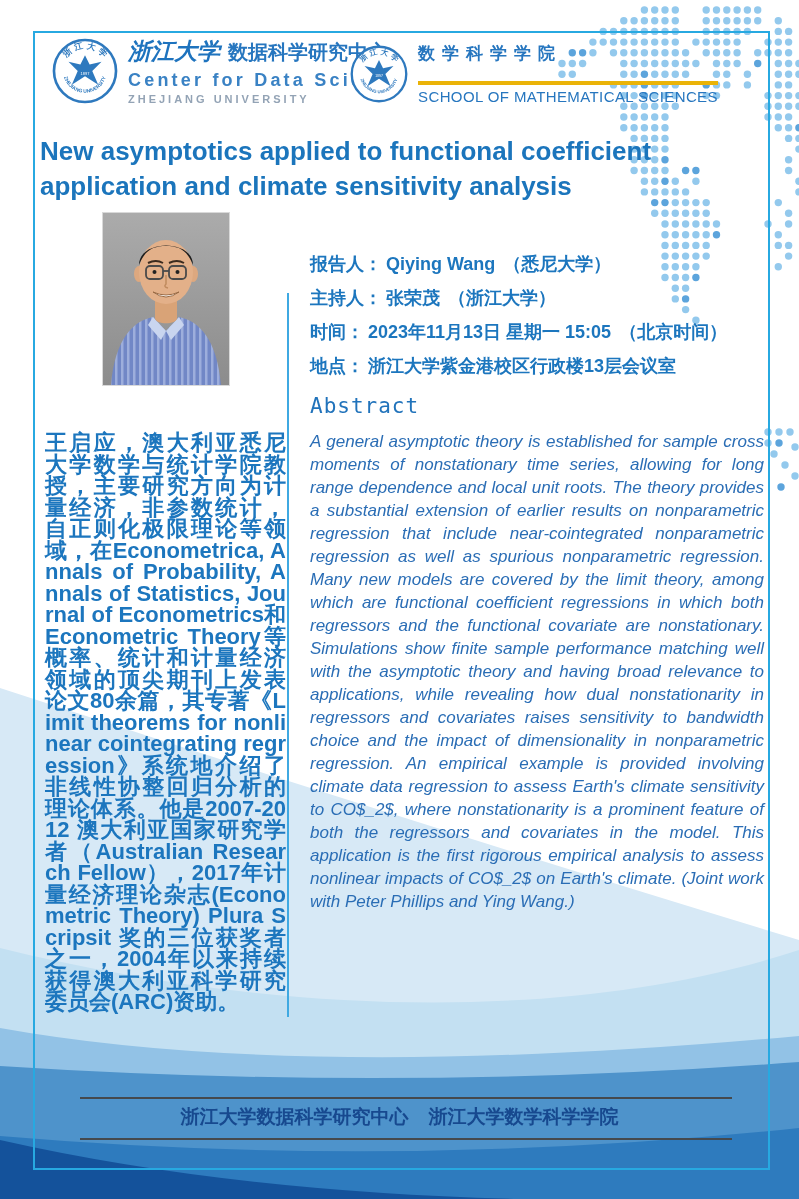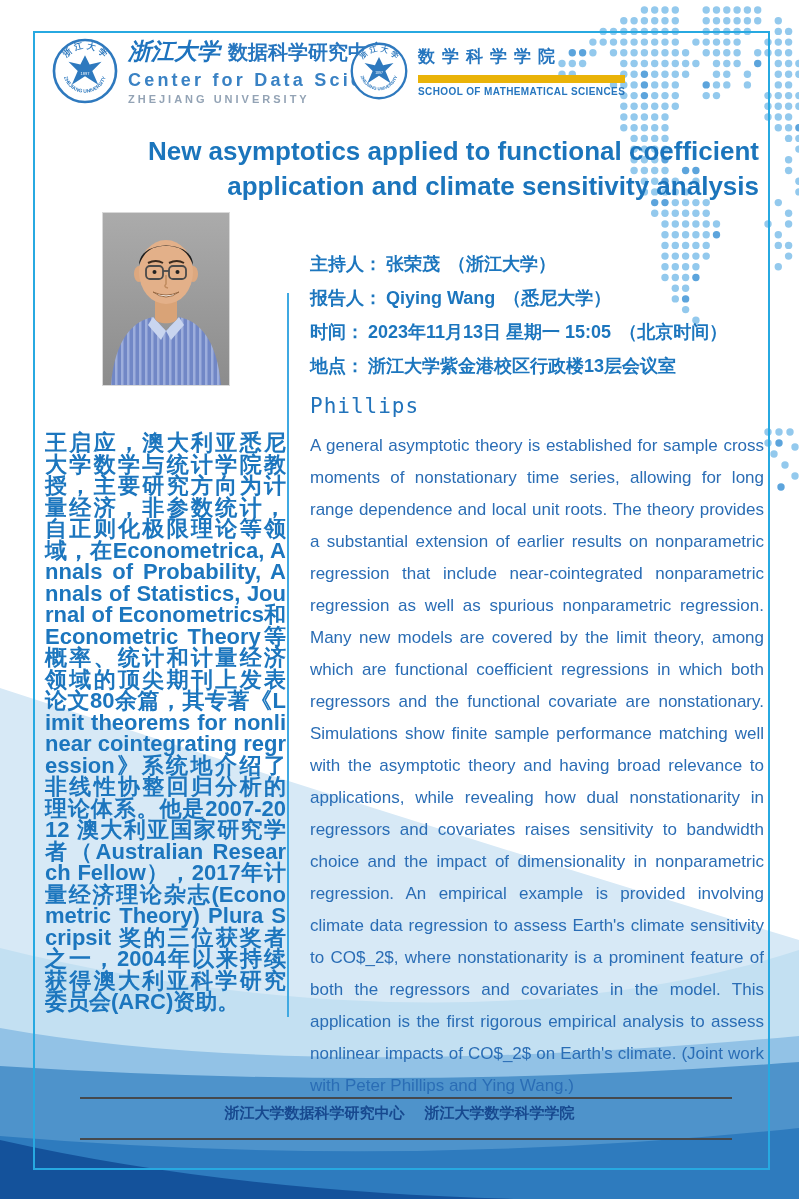--- a/index.html
+++ b/index.html
@@ -17,25 +17,25 @@
   .seal-sm{width:58px;height:58px;}
   .cds-text{margin-left:10px;}
   .cds-row1{white-space:nowrap;}
   .cds-calli{font-family:"DejaVu Serif", serif;font-style:italic;font-weight:bold;
              font-size:23px;color:#1E73BE;margin-right:8px;}
   .cds-unit{font-size:20px;font-weight:bold;color:#2676BF;}
   .cds-en1{font-size:18px;font-weight:bold;letter-spacing:3.2px;color:#3A82C4;margin-top:3px;}
   .cds-en2{font-size:11px;font-weight:bold;letter-spacing:3px;color:#93A3B5;margin-top:2px;}
   .math-text{margin-left:10px;}
   .math-unit{font-size:17px;font-weight:bold;letter-spacing:7px;color:#2676BF;
-             border-bottom:8px solid #eab308;padding-bottom:7px;white-space:nowrap;}
-  .math-en1{font-size:10px;font-weight:bold;letter-spacing:0.4px;color:#2676BF;margin-top:3px;}
+             border-bottom:4px solid #eab308;padding-bottom:16px;white-space:nowrap;}
+  .math-en1{font-size:15px;font-weight:normal;letter-spacing:0.4px;color:#2676BF;margin-top:3px;}
 
   
-  .title{position:absolute;left:40px;top:134px;width:719px;text-align:right;z-index:4;
+  .title{position:absolute;left:40px;top:134px;width:719px;text-align:left;z-index:4;
          font-size:26px;line-height:35px;font-weight:bold;color:#1B75BC;}
   .title div{white-space:nowrap;}
 
   
   .photo{position:absolute;left:102px;top:212px;width:126px;height:172px;z-index:4;
          border:1px solid #D9D9D9;box-sizing:content-box;background:#9a9a9a;}
   .speaker-name{position:absolute;left:45px;top:396px;width:242px;text-align:center;z-index:4;
                 font-size:22px;font-weight:bold;letter-spacing:6px;color:#1B75BC;}
   .bio{position:absolute;left:45px;top:432px;width:241px;z-index:4;
        font-size:22px;line-height:21.5px;font-weight:bold;color:#1C76BE;
@@ -43,27 +43,27 @@
 
   
   .info{position:absolute;left:310px;top:252px;width:455px;z-index:4;}
   .info-row{height:34px;font-size:18px;font-weight:bold;color:#1C76BE;white-space:nowrap;}
   .info-row .val{margin-left:4px;}
   .info-row .suf{margin-left:8px;}
   .abstract-heading{position:absolute;left:310px;top:394px;z-index:4;
                     font-family:"DejaVu Sans Mono", monospace;
                     font-size:21px;letter-spacing:1px;color:#2173BB;}
   .abstract-body{position:absolute;left:310px;top:430px;width:454px;z-index:4;
-                 font-size:17px;line-height:32px;color:#2A6DB5;text-align:justify;}
+                 font-size:17px;line-height:23px;color:#2A6DB5;text-align:justify;font-style:italic;}
 
   
   .rule-top{position:absolute;left:80px;top:1097px;width:652px;height:2px;background:#45494E;z-index:4;}
   .rule-bottom{position:absolute;left:80px;top:1138px;width:652px;height:2px;background:#45494E;z-index:4;}
   .footer-text{position:absolute;left:40px;top:1104px;width:719px;text-align:center;z-index:4;
-               font-size:15px;font-weight:bold;color:#17498F;white-space:nowrap;}
+               font-size:19px;font-weight:bold;color:#17498F;white-space:nowrap;}
   .footer-text .org{margin:0 10px;}
 </style>
 </head>
 <body>
 
 <div class="poster">
 
   <svg class="bg" width="799" height="1199" viewBox="0 0 799 1199">
     <g>
       <path d="M0,688 Q420,825 799,940 L799,1199 L0,1199 Z" fill="#D7E9F6"></path>
@@ -418,34 +418,34 @@
       <circle cx="74.5" cy="59" r="2" fill="#222222"></circle>
       <path d="M63,62 L63,71 q-3,3 2,4" stroke="#C08A5E" stroke-width="1.5" fill="none"></path>
       <path d="M50,79 Q63,89 76,79 Q63,85 50,79 Z" fill="#ffffff" stroke="#9A6A44" stroke-width="1"></path>
     </svg>
   </div>
 
   <div class="bio">王启应，澳大利亚悉尼大学数学与统计学院教授，主要研究方向为计量经济，非参数统计，自正则化极限理论等领域，在Econometrica, Annals of Probability, Annals of Statistics, Journal of Econometrics和Econometric Theory等概率、统计和计量经济领域的顶尖期刊上发表论文80余篇，其专著《Limit theorems for nonlinear cointegrating regression》系统地介绍了非线性协整回归分析的理论体系。他是2007-2012 澳大利亚国家研究学者（Australian Research Fellow），2017年计量经济理论杂志(Econometric Theory) Plura Scripsit 奖的三位获奖者之一，2004年以来持续获得澳大利亚科学研究委员会(ARC)资助。</div>
 
   <div class="info">
     <div class="info-row">
+      <span>报告人：</span><span class="val">Qiying Wang</span><span class="suf">（悉尼大学）</span>
+    </div>
+    <div class="info-row">
       <span>主持人：</span><span class="val">张荣茂</span><span class="suf">（浙江大学）</span>
-    </div>
-    <div class="info-row">
-      <span>报告人：</span><span class="val">Qiying Wang</span><span class="suf">（悉尼大学）</span>
     </div>
     <div class="info-row">
       <span>时间：</span><span class="val">2023年11月13日 星期一  15:05</span><span class="suf">（北京时间）</span>
     </div>
     <div class="info-row">
       <span>地点：</span><span class="val">浙江大学紫金港校区行政楼13层会议室</span>
     </div>
   </div>
 
-  <div class="abstract-heading">Phillips</div>
+  <div class="abstract-heading">Abstract</div>
   <div class="abstract-body">A general asymptotic theory is established for sample cross moments of nonstationary time series, allowing for long range dependence and local unit roots. The theory provides a substantial extension of earlier results on nonparametric regression that include near-cointegrated nonparametric regression as well as spurious nonparametric regression. Many new models are covered by the limit theory, among which are functional coefficient regressions in which both regressors and the functional covariate are nonstationary. Simulations show finite sample performance matching well with the asymptotic theory and having broad relevance to applications, while revealing how dual nonstationarity in regressors and covariates raises sensitivity to bandwidth choice and the impact of dimensionality in nonparametric regression. An empirical example is provided involving climate data regression to assess Earth's climate sensitivity to CO$_2$, where nonstationarity is a prominent feature of both the regressors and covariates in the model. This application is the first rigorous empirical analysis to assess nonlinear impacts of CO$_2$ on Earth's climate. (Joint work with Peter Phillips and Ying Wang.)</div>
 
   <div class="rule-top"></div>
   <div class="footer-text">
     <span class="org">浙江大学数据科学研究中心</span><span class="org">浙江大学数学科学学院</span>
   </div>
   <div class="rule-bottom"></div>
 
 </div>
 

